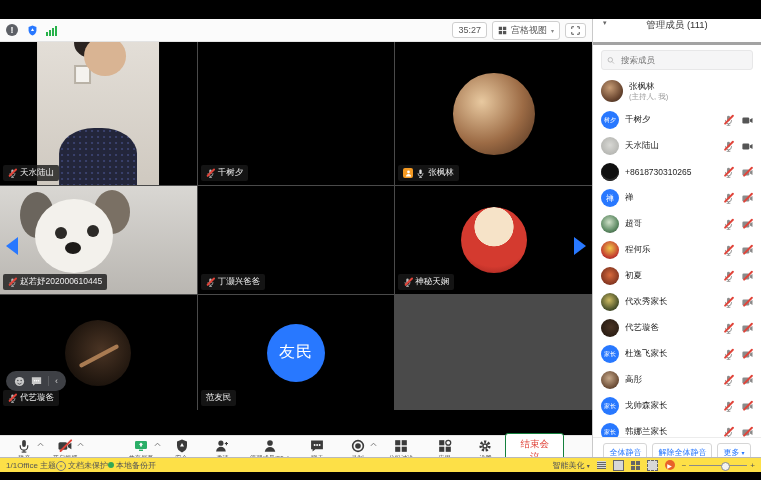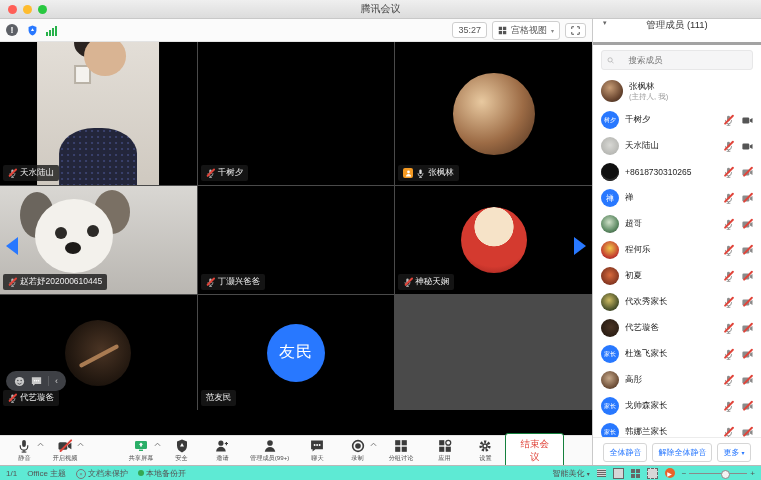--- a/index.html
+++ b/index.html
@@ -85,21 +85,21 @@
     background:#e0443a;transform:rotate(45deg);border-radius:1px;}
   
   .sidebar{flex:1;background:#fff;border-left:1px solid #c9c9c9;display:flex;
     flex-direction:column;position:relative;}
   .sb-head{height:23px;border-bottom:3px solid #a3a3a3;display:flex;align-items:flex-start;position:relative;}
   .sb-caret{margin-left:10px;font-size:7px;color:#666;}
   .sb-title{position:absolute;left:0;right:0;text-align:center;font-size:9.5px;color:#333;}
   .sb-search{margin:5px 8px;height:18px;background:#f5f5f6;border:1px solid #e7e7e8;border-radius:3px;
     display:flex;align-items:center;padding:0 5px;gap:4px;}
   .sb-search input{border:0;background:transparent;outline:none;font-size:8.5px;color:#333;width:100%;
-    font-family:"Liberation Sans",sans-serif;margin-left:8px;}
+    font-family:"Liberation Sans",sans-serif;}
   .plist{flex:1;overflow:hidden;padding:0 8px;}
   .prow{display:flex;align-items:center;height:26px;gap:6px;}
   .prow.host{height:32px;}
   .pav{width:18px;height:18px;border-radius:50%;flex:none;display:flex;align-items:center;
     justify-content:center;font-size:6px;color:#fff;overflow:hidden;}
   .pav.blue{background:#2878ff;}
   .host .pav{width:22px;height:22px;}
   .pname{font-size:8.5px;color:#262626;white-space:nowrap;overflow:hidden;flex:1;}
   .psub{font-size:7.5px;color:#9a9a9a;}
   .picons{display:flex;gap:8px;align-items:center;color:#555;}
@@ -114,23 +114,23 @@
   .a12{background:radial-gradient(circle at 45% 40%,#c7a98a,#6e4f38 65%,#33241a);}
   .speaking{position:absolute;right:0;top:44px;height:24px;background:#46484d;border-radius:4px 0 0 4px;
     display:flex;align-items:center;gap:6px;padding:0 8px 0 7px;z-index:6;box-shadow:0 1px 4px rgba(0,0,0,.3);}
   .speaking .txt{color:#f2f2f2;font-size:8.5px;white-space:nowrap;}
   .speaking .sep{width:1px;height:14px;background:#5d5f64;}
   .sb-foot{height:28px;border-top:1px solid #ececec;display:flex;align-items:center;
     justify-content:center;gap:5px;padding:0 4px;}
   .sbbtn{border:1px solid #d6d6d6;border-radius:3px;background:#fff;color:#2878ff;
     font-size:8px;padding:3px 5px;white-space:nowrap;display:flex;align-items:center;gap:2px;}
   
-  .statusbar{position:absolute;left:0;right:0;bottom:0;height:14px;background:#5eead4;
+  .statusbar{position:absolute;left:0;right:0;bottom:8px;height:14px;background:#fde047;
     border-top:1px solid #b9b9b9;display:flex;align-items:center;font-size:8px;color:#555;
-    padding:0 6px;gap:10px;}
+    padding:0 6px;}
   .statusbar .right{margin-left:auto;display:flex;align-items:center;gap:7px;}
   .dotgreen{width:6px;height:6px;border-radius:50%;background:#35a854;display:inline-block;margin-right:2px;}
   .circx{display:inline-flex;width:8px;height:8px;border:1px solid #777;border-radius:50%;
     align-items:center;justify-content:center;font-size:6px;color:#777;margin-right:2px;}
   .mini-ic{width:9px;height:9px;border:1px solid #666;display:inline-block;position:relative;background:#d7d7d7;}
   .mini-ic.lines{background:repeating-linear-gradient(#d7d7d7 0 1px,#666 1px 2px);border:none;height:8px;}
   .mini-ic.grid4{background:
      linear-gradient(#666,#666) 0 0/4px 4px no-repeat,
      linear-gradient(#666,#666) 5px 0/4px 4px no-repeat,
      linear-gradient(#666,#666) 0 5px/4px 4px no-repeat,
@@ -218,28 +218,20 @@
   </symbol>
   <symbol id="s-personplus" viewBox="0 0 13 12">
     <circle cx="5.5" cy="3.4" r="2.4" fill="currentColor"></circle>
     <path d="M1 11c.4-2.8 2.3-4.2 4.5-4.2S9.6 8.2 10 11z" fill="currentColor"></path>
     <path d="M10.6 2.2v3M9.1 3.7h3" stroke="currentColor" stroke-width="1.1"></path>
   </symbol>
 </svg>
 
 <div class="win">
 
-  <div class="titlebar">
-    <div class="lights">
-      <span class="light lr"></span>
-      <span class="light ly"></span>
-      <span class="light lg"></span>
-    </div>
-    <div class="wtitle">腾讯会议</div>
-  </div>
 
   <div class="content">
 
     <div class="leftcol">
 
       <div class="subbar">
         <span class="info-circ">!</span>
         <span class="stat-ic" style="color:#2878ff">
           <svg class="i10" viewBox="0 0 12 14">
               <use href="#s-shield"></use>

